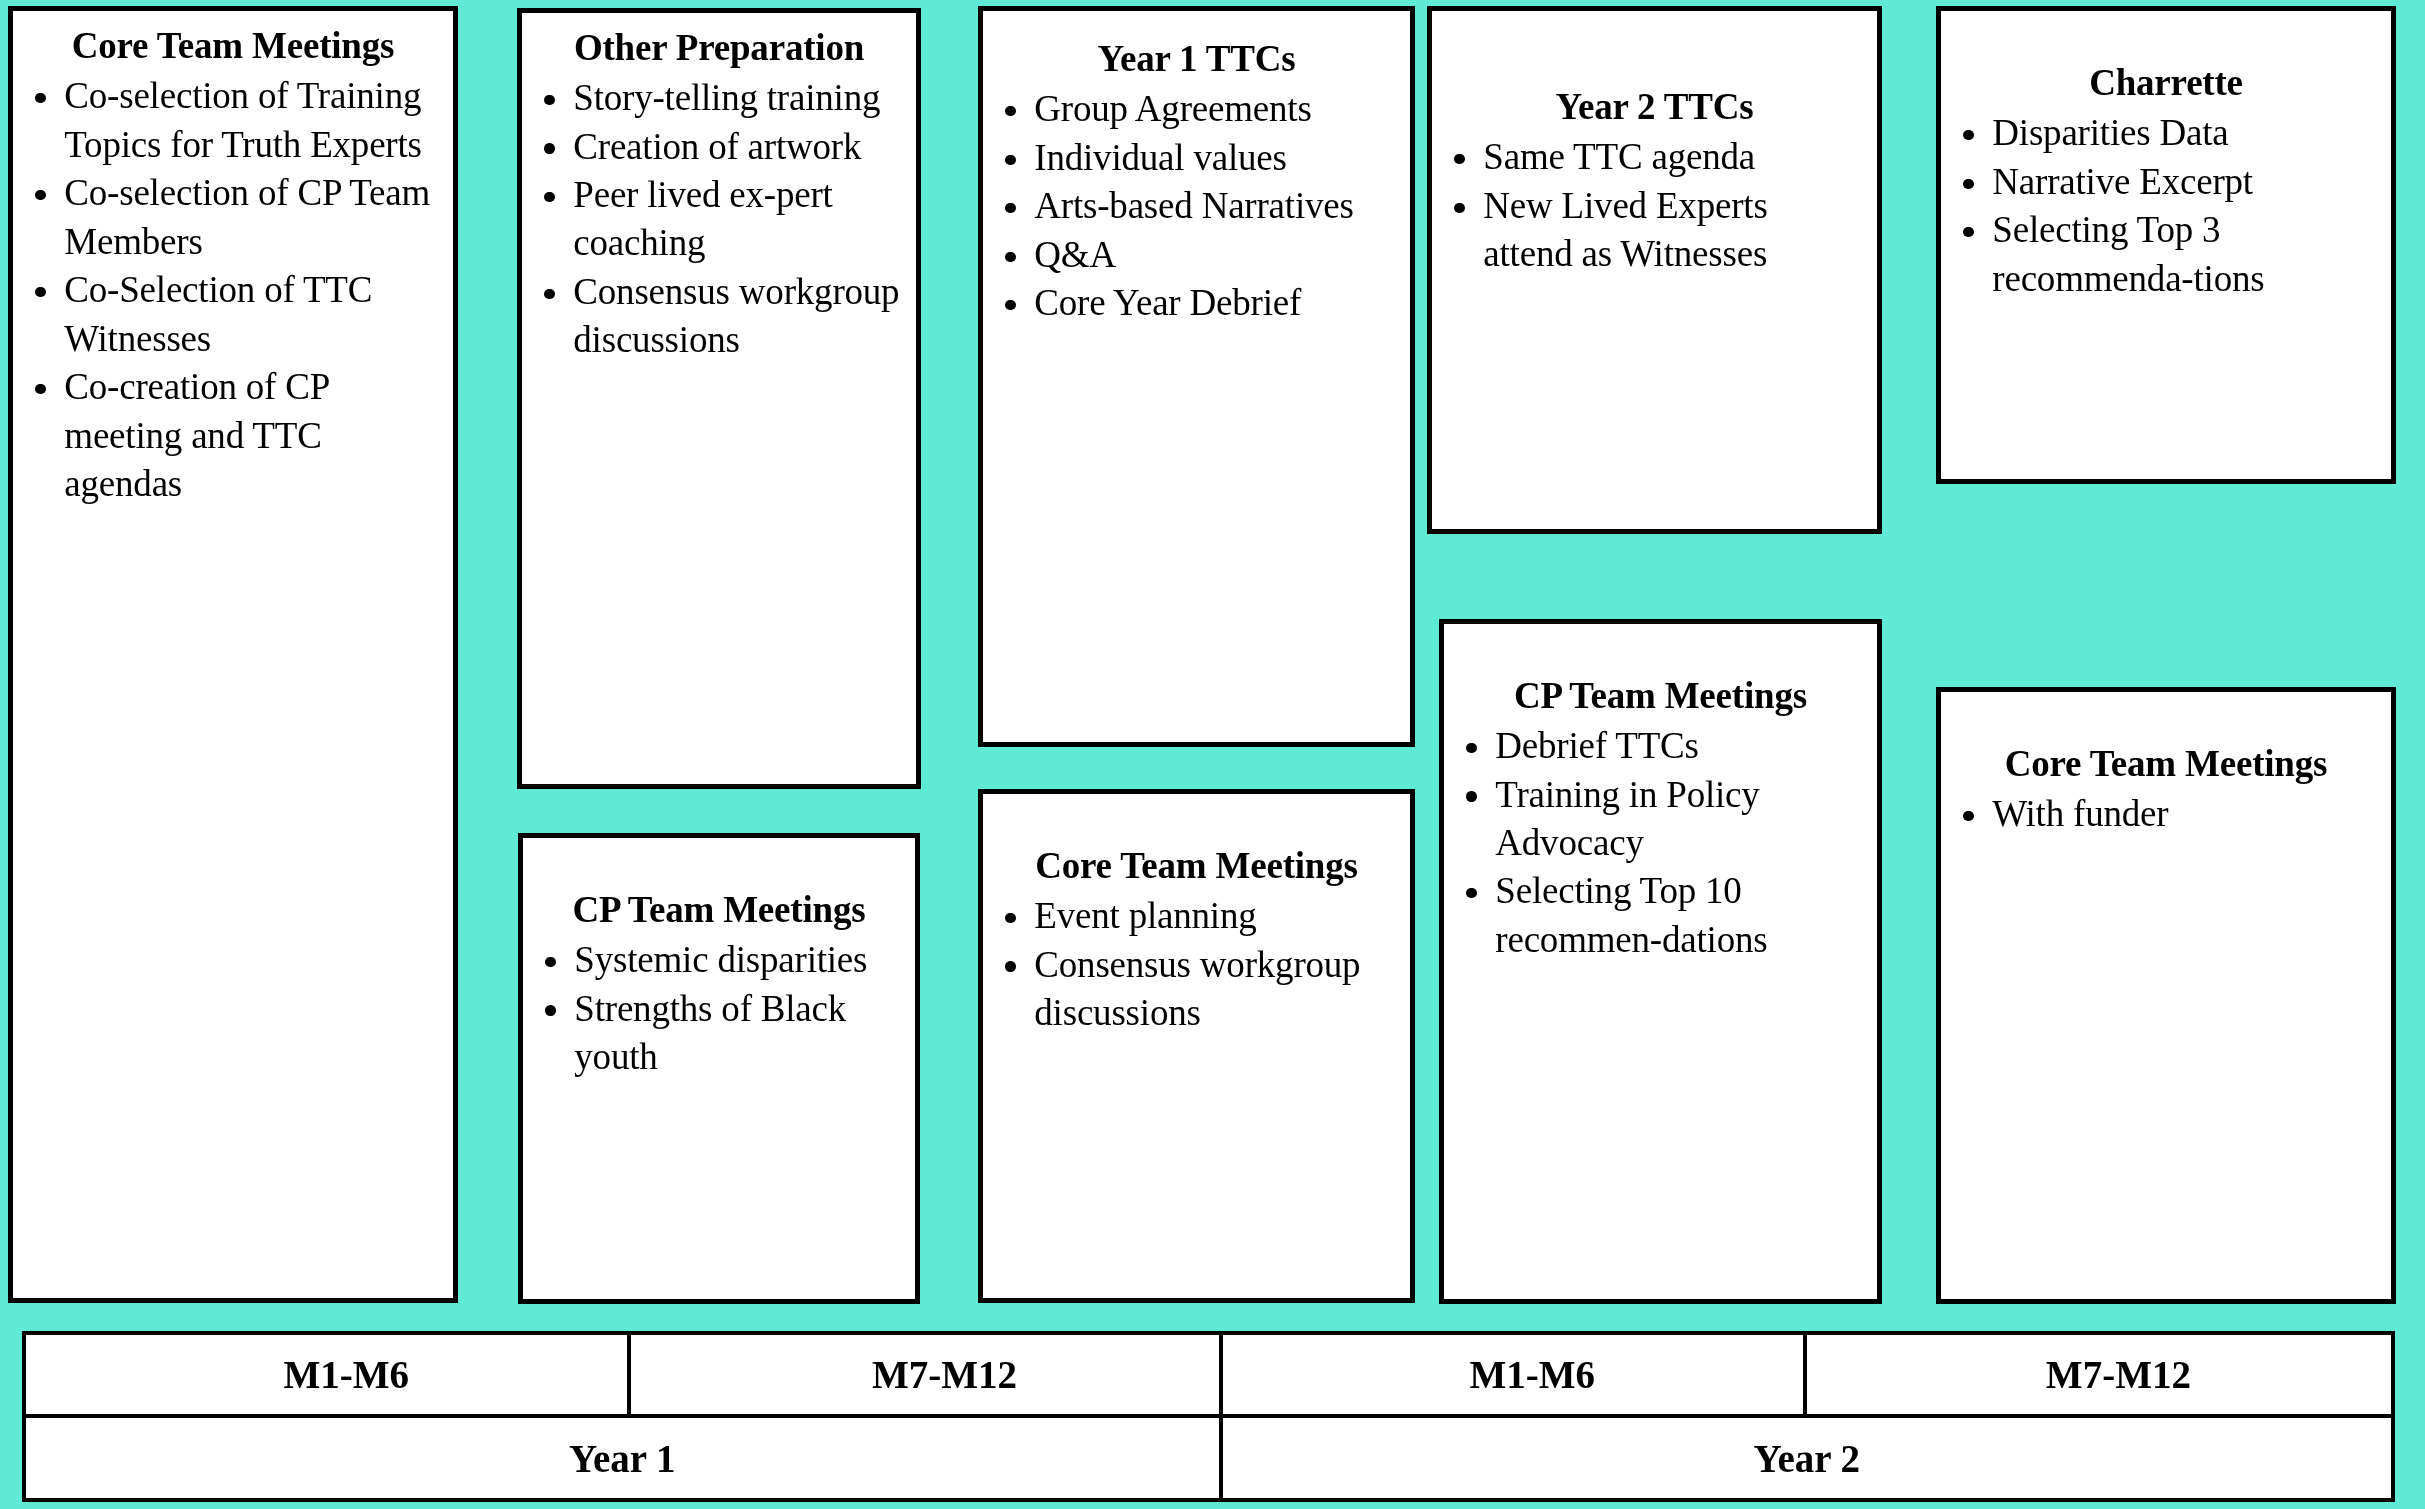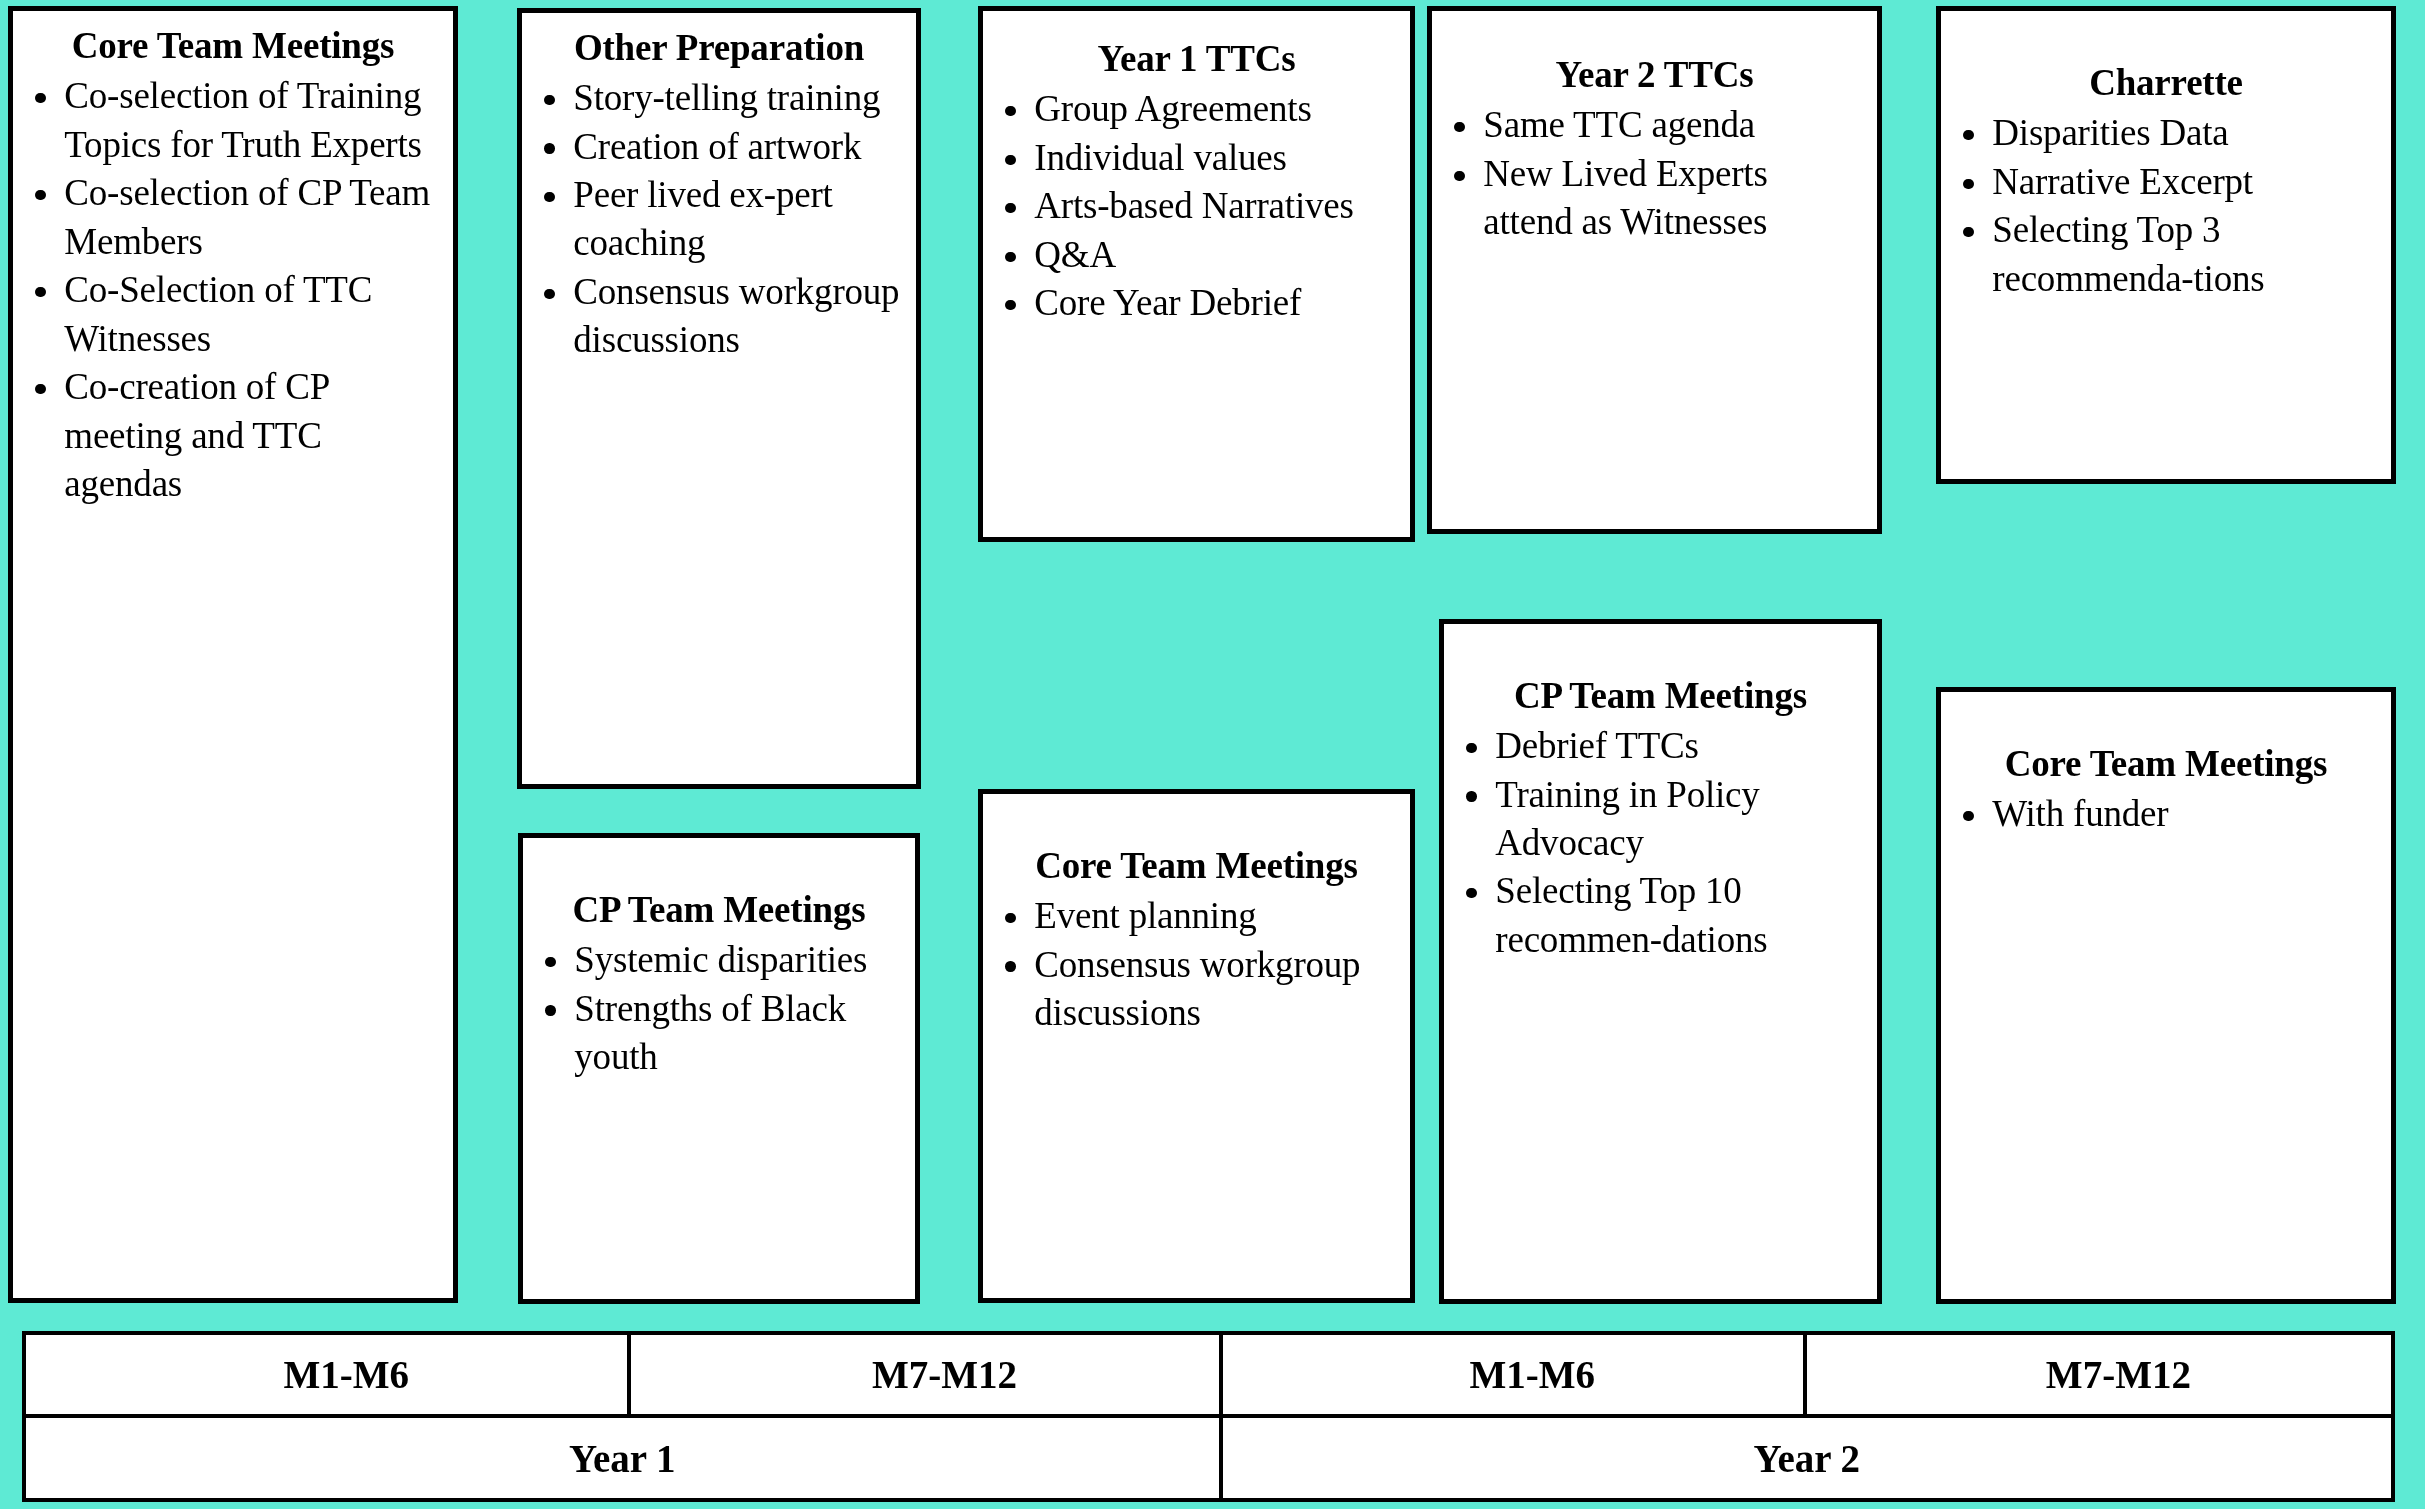--- a/index.html
+++ b/index.html
@@ -51,31 +51,31 @@
     top: 0.56em;
     width: 10.3px;
     height: 10.3px;
     background: #000000;
     border-radius: 50%;
   }
   
   #box-core-team-meetings-1 { left: 8px;   top: 6.4px;    width: 450px;  height: 1297px; }
   #box-other-preparation    { left: 517px;  top: 8px;   width: 404px;  height: 781px;  }
   #box-cp-team-meetings-1   { left: 518px;  top: 833px; width: 402px;  height: 471px;  }
-  #box-year1-ttcs           { left: 978px; top: 6.4px;    width: 437px;  height: 536px;  }
+  #box-year1-ttcs           { left: 978px; top: 6.4px;    width: 437px;  height: 741px;  }
   #box-core-team-meetings-2 { left: 978px; top: 789px;  width: 437px;  height: 514px;  }
   #box-year2-ttcs           { left: 1427px; top: 6.4px;    width: 455px;  height: 528px;  }
   #box-cp-team-meetings-2   { left: 1439px; top: 619px;  width: 443px;  height: 685px;  }
   #box-charrette            { left: 1936px; top: 6.4px;    width: 460px;  height: 478px;  }
   #box-core-team-meetings-3 { left: 1936px; top: 687px;  width: 460px;  height: 617px;  }
 
   
   .pad-t-30  { padding-top: 24px; }
   .pad-t-60  { padding-top: 48px; }
-  .pad-t-90  { padding-top: 40px; }
+  .pad-t-90  { padding-top: 72px; }
 
   
   #timeline {
     position: absolute;
     left: 22px;
     top: 1331px;
     width: 2373px;
     height: 172px;
   }
   .tl-row {

